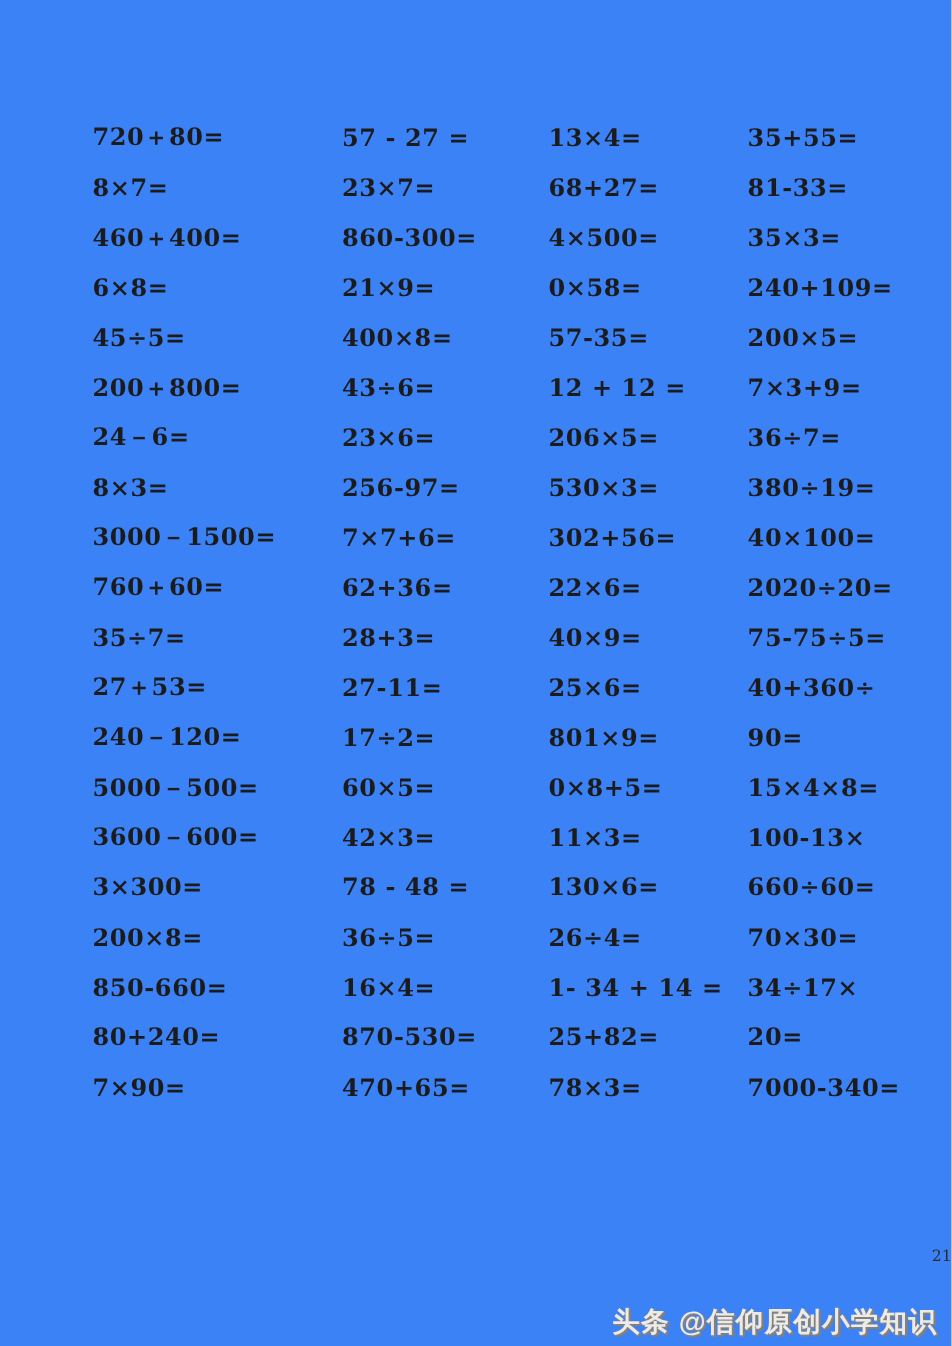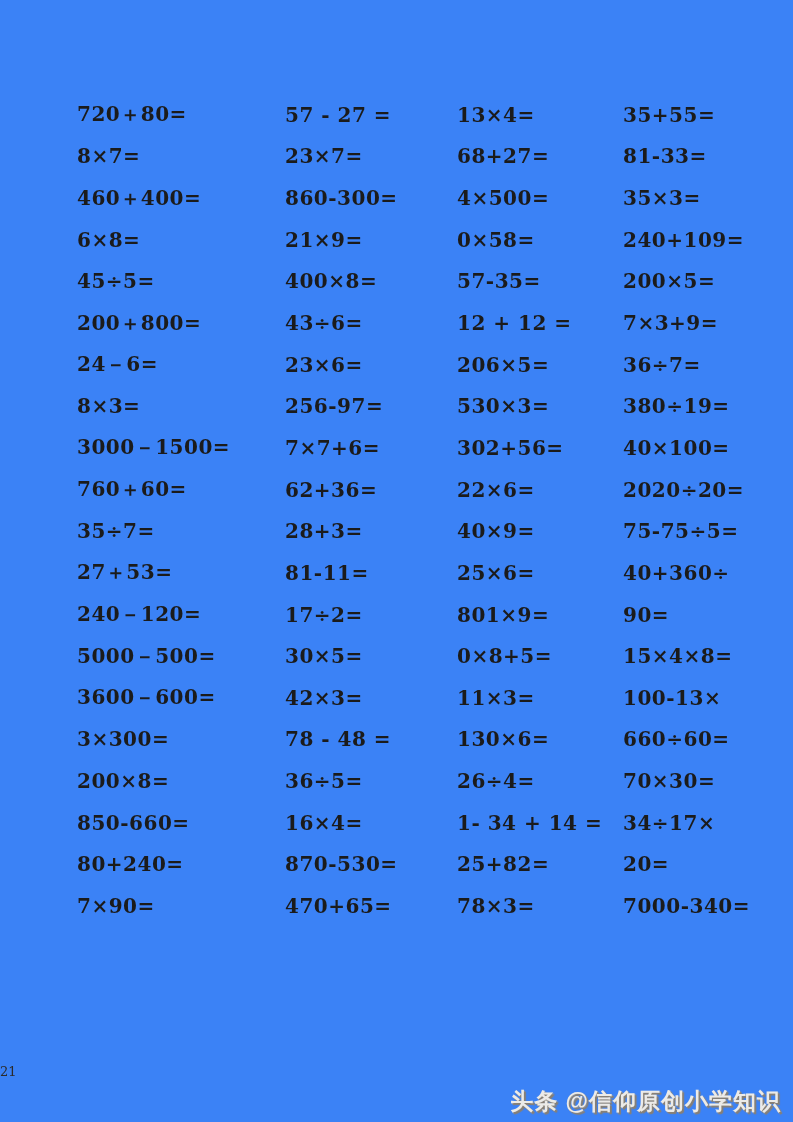--- a/index.html
+++ b/index.html
@@ -31,25 +31,24 @@
   }
   .c1 { width: 168px; }
   .c2 { width: 172px; margin-left: 40px; }
   .c3 { width: 166px; }
   .c4 { flex: 1; }
   .page-number {
     position: absolute;
     top: 1040px;
     left: 0;
     right: 0;
-    text-align: left;
+    text-align: right;
     font-size: 13px;
     color: #2b2b2b;
     font-family: "DejaVu Serif", serif;
-    margin-top: 24px;
   }
   .watermark {
     position: absolute;
     top: 1086px;
     right: 12px;
     font-size: 23px;
     font-weight: bold;
     font-family: "Liberation Sans", sans-serif;
     color: #ecebe8;
     text-shadow: 2px 2px 1px #877f74, 1px 1px 1px #a39b8f;
@@ -123,33 +122,33 @@
       <span class="cell c4">2020÷20=</span>
     </div>
     <div class="row">
       <span class="cell c1">35÷7=</span>
       <span class="cell c2">28+3=</span>
       <span class="cell c3">40×9=</span>
       <span class="cell c4">75-75÷5=</span>
     </div>
     <div class="row">
       <span class="cell c1">27＋53=</span>
-      <span class="cell c2">81-11=</span>
+      <span class="cell c2">27-11=</span>
       <span class="cell c3">25×6=</span>
       <span class="cell c4">40+360÷</span>
     </div>
     <div class="row">
       <span class="cell c1">240－120=</span>
       <span class="cell c2">17÷2=</span>
       <span class="cell c3">801×9=</span>
       <span class="cell c4">90=</span>
     </div>
     <div class="row">
       <span class="cell c1">5000－500=</span>
-      <span class="cell c2">30×5=</span>
+      <span class="cell c2">60×5=</span>
       <span class="cell c3">0×8+5=</span>
       <span class="cell c4">15×4×8=</span>
     </div>
     <div class="row">
       <span class="cell c1">3600－600=</span>
       <span class="cell c2">42×3=</span>
       <span class="cell c3">11×3=</span>
       <span class="cell c4">100-13×</span>
     </div>
     <div class="row">

